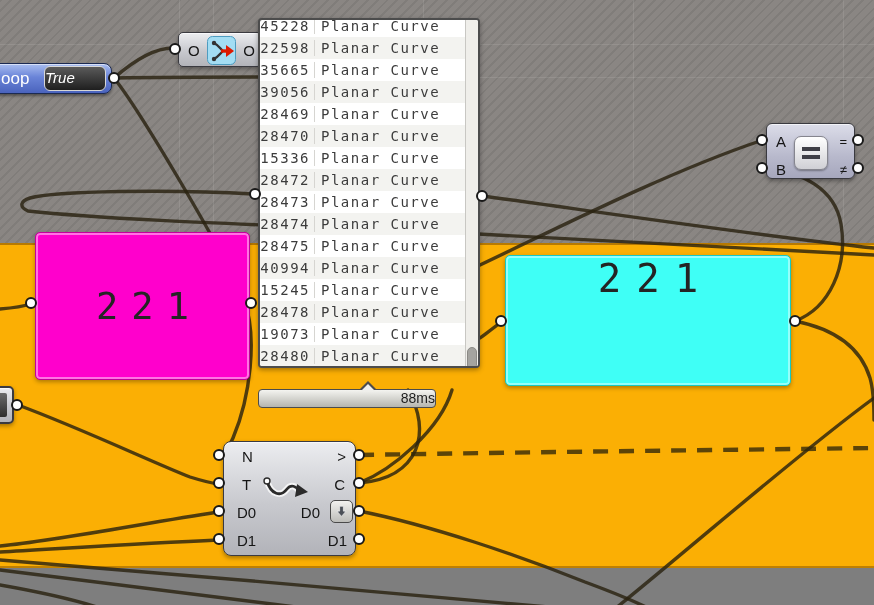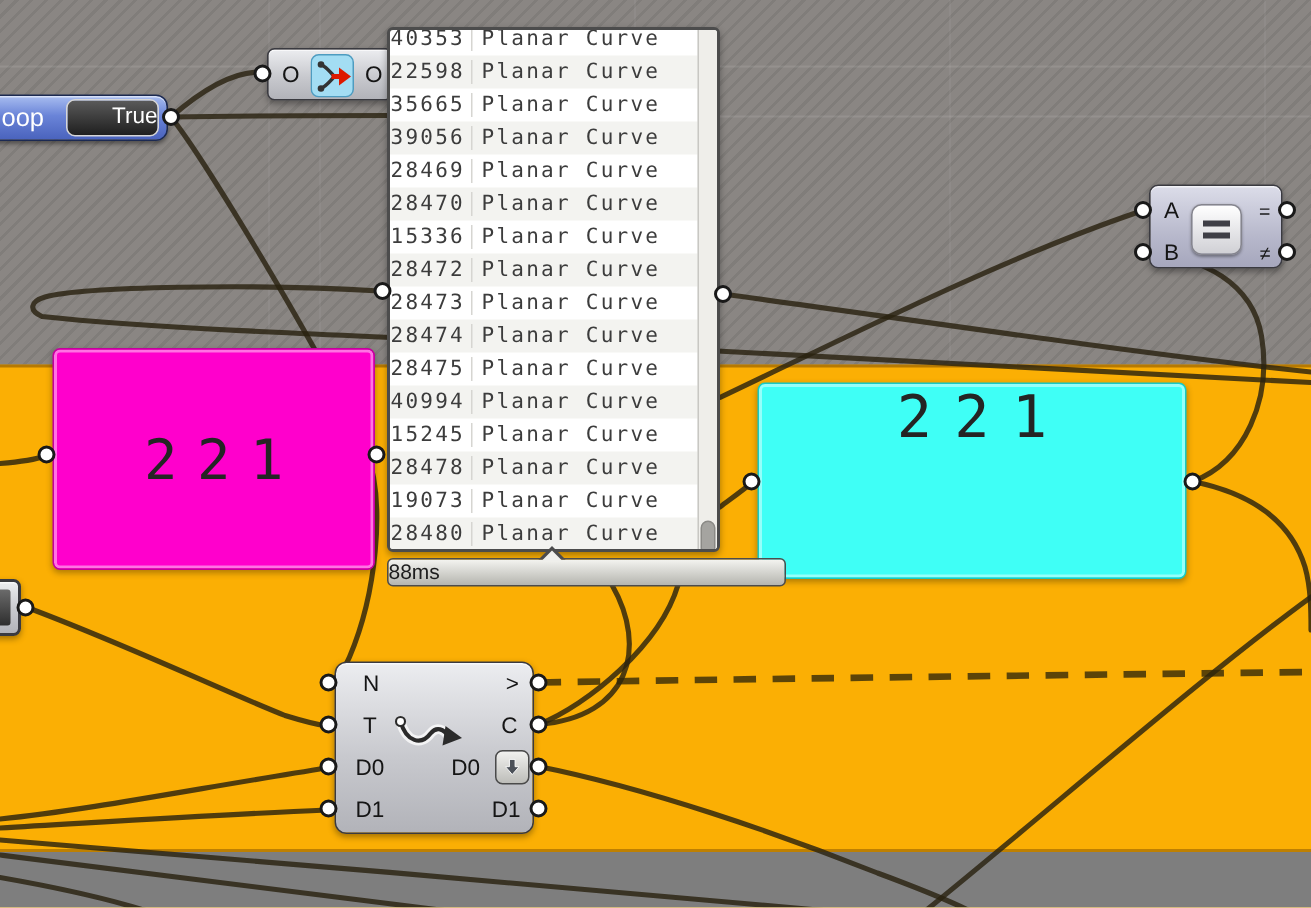--- a/index.html
+++ b/index.html
@@ -49,21 +49,21 @@
     position:absolute;left:-30px;top:63px;width:142px;height:31px;z-index:3;box-sizing:border-box;
     background:linear-gradient(180deg,#a8bdf0 0%,#6a84d8 45%,#4a63bd 100%);
     border:1.5px solid #1c2a52;border-radius:8px;
     box-shadow:0 2px 3px rgba(0,0,0,0.4), inset 0 1px 0 rgba(255,255,255,0.55);
   }
   #toggle .tlabel{position:absolute;left:30px;top:5px;color:#fff;font-size:17px;}
   #toggle .tvalue{
     position:absolute;left:73px;top:2px;width:62px;height:25px;box-sizing:border-box;
     background:linear-gradient(180deg,#5a5a5a,#1f1f1f);
     border:1.5px solid #d6d6d6;border-radius:6px;
-    color:#fff;font-size:15px;text-align:right;line-height:22px;
+    color:#fff;font-style:italic;font-size:15px;text-align:left;line-height:22px;
   }
 
   
   #mergecomp{left:178px;top:32px;width:84px;height:35px;border-radius:5px;}
   #mergecomp .plabel{font-size:15px;}
   #mergecomp svg{position:absolute;left:28px;top:3px;}
 
   
   #listpanel{
     position:absolute;left:258px;top:18px;width:222px;height:350px;z-index:5;box-sizing:border-box;
@@ -72,24 +72,24 @@
   }
   .rows{position:absolute;left:0;top:-5px;right:12px;}
   .row{display:flex;height:22px;align-items:center;
        font-family:"DejaVu Sans Mono",monospace;font-size:14px;letter-spacing:1.5px;color:#3c3c3c;}
   .row:nth-child(even){background:#f3f3f0;}
   .row .idx{width:50px;text-align:right;padding-right:4px;border-right:1px solid #d6d5d1;flex:none;}
   .row .val{padding-left:6px;white-space:nowrap;}
   .scroll-track{position:absolute;right:0;top:0;bottom:0;width:12px;background:#efeeea;border-left:1px solid #c8c7c3;}
   .scroll-thumb{position:absolute;left:1px;right:1px;top:327px;height:21px;background:#a5a4a0;border:1px solid #8b8a86;border-radius:5px;}
   #timebar{
-    position:absolute;left:258px;top:372px;width:266px;height:19px;z-index:5;box-sizing:border-box;
+    position:absolute;left:258px;top:389px;width:178px;height:19px;z-index:5;box-sizing:border-box;
     background:linear-gradient(180deg,#f4f4f0,#b5b5af);
     border:1.5px solid #4c4c4c;border-radius:4px;
-    text-align:left;font-size:14px;line-height:16px;color:#1d1d1d;
+    text-align:right;font-size:14px;line-height:16px;color:#1d1d1d;
   }
   .notch-outer{position:absolute;left:100px;top:-9px;width:0;height:0;
     border-left:9px solid transparent;border-right:9px solid transparent;border-bottom:9px solid #4c4c4c;}
   .notch-inner{position:absolute;left:102px;top:-6px;width:0;height:0;
     border-left:7px solid transparent;border-right:7px solid transparent;border-bottom:7px solid #efefec;}
 
   
   .valpanel{
     position:absolute;z-index:4;box-sizing:border-box;display:flex;justify-content:center;
     font-family:"DejaVu Sans Mono",monospace;color:#242424;border-radius:5px;
@@ -174,21 +174,21 @@
       <circle cx="7" cy="23" r="2.2" fill="#333"></circle>
       <path d="M14,15 H19" stroke="#dd1a00" stroke-width="3.4" fill="none"></path>
       <polygon points="19,9 27,15 19,21" fill="#dd1a00"></polygon>
     </svg>
   </div>
   <div class="port" style="left:175px;top:49px;"></div>
 
   <div id="listpanel">
     <div class="rows">
     <div class="row">
-      <span class="idx">40353</span>
+      <span class="idx">45228</span>
       <span class="val">Planar Curve</span>
     </div>
 
     <div class="row">
       <span class="idx">22598</span>
       <span class="val">Planar Curve</span>
     </div>
 
     <div class="row">
       <span class="idx">35665</span>

